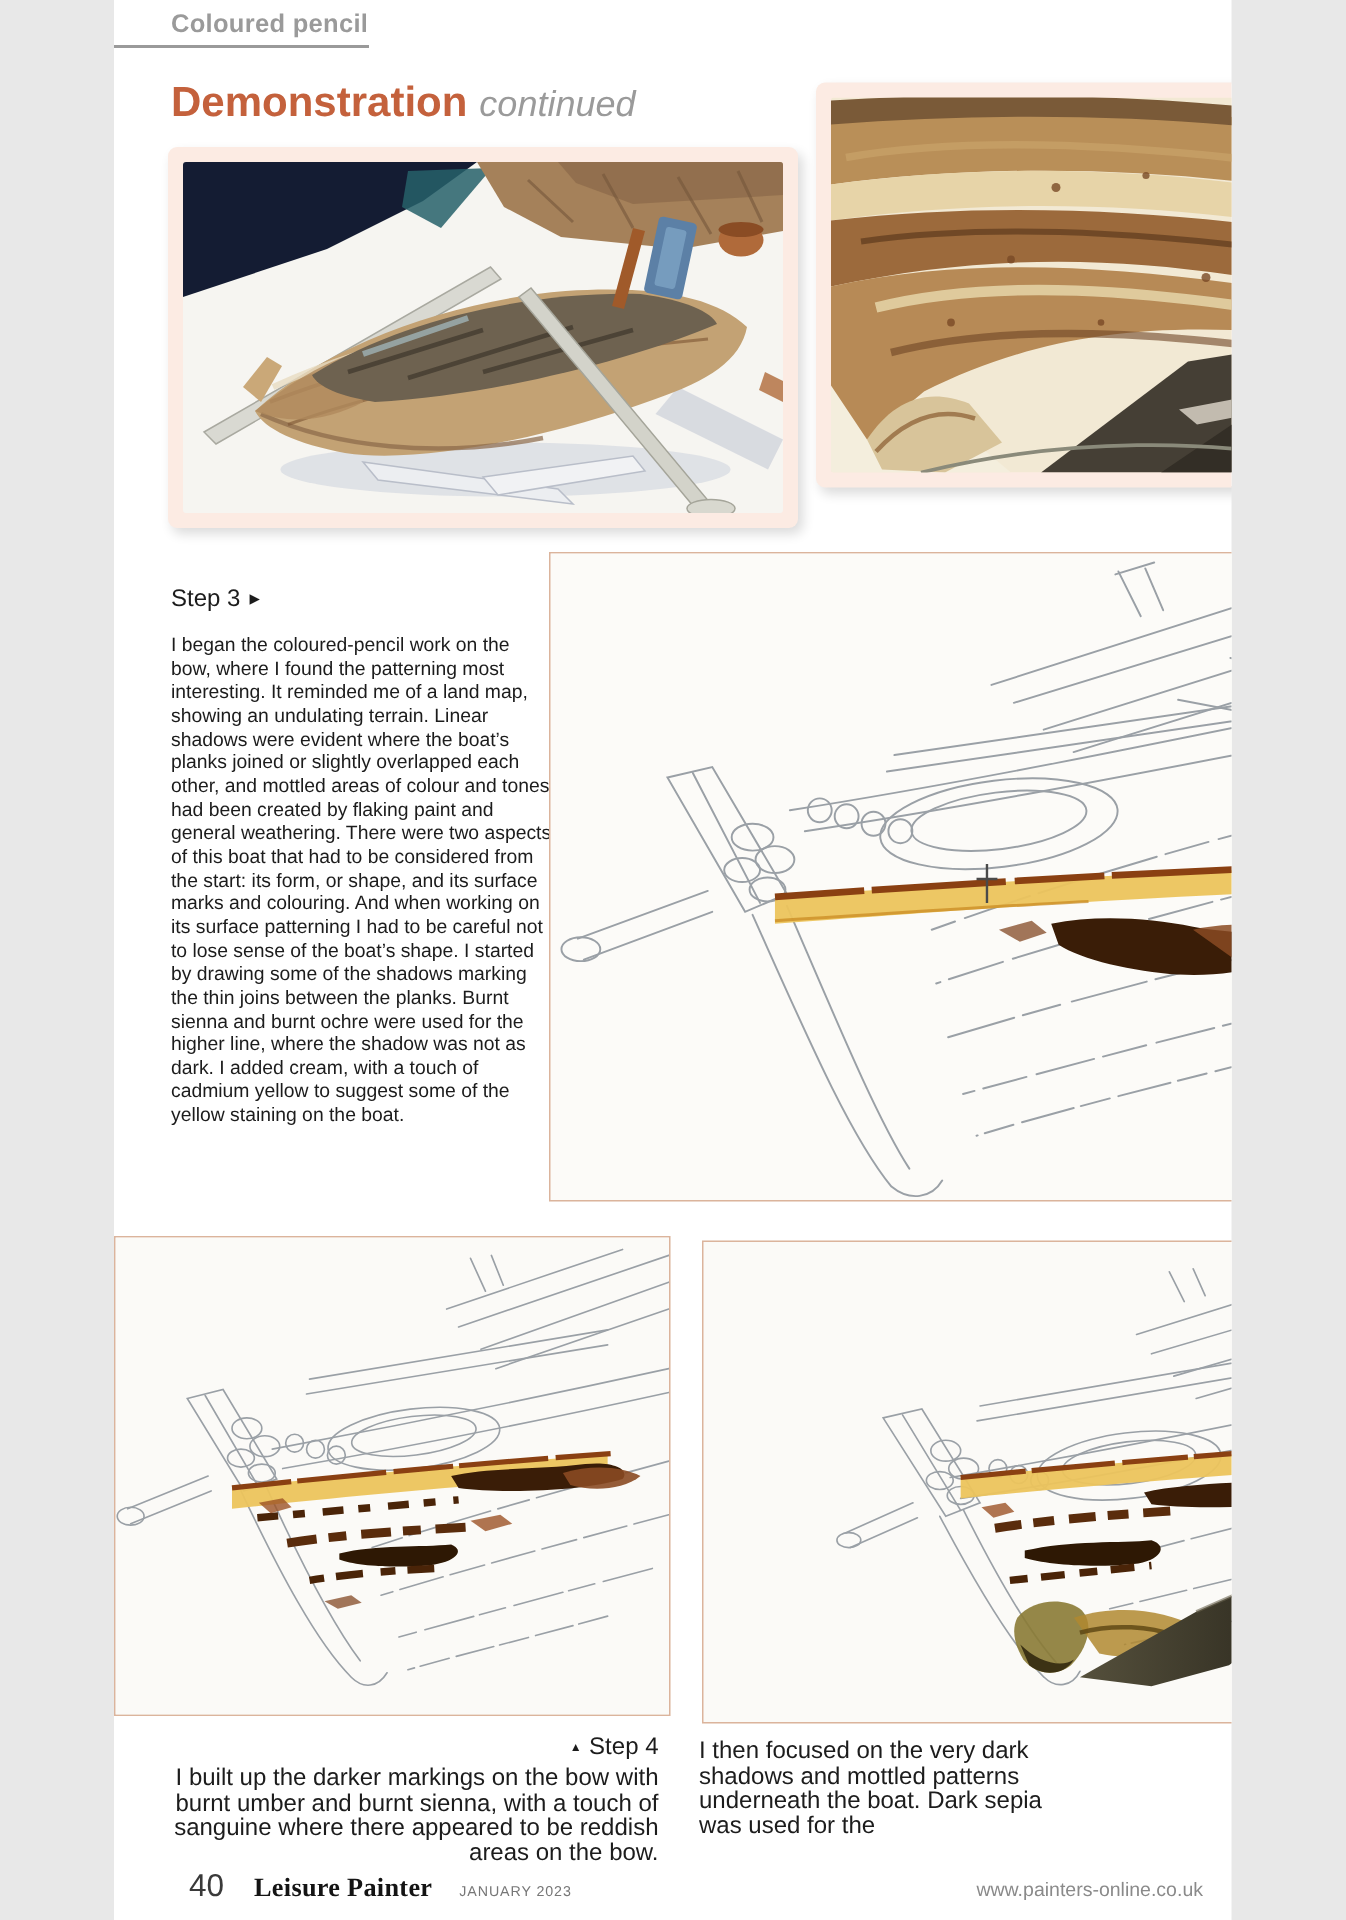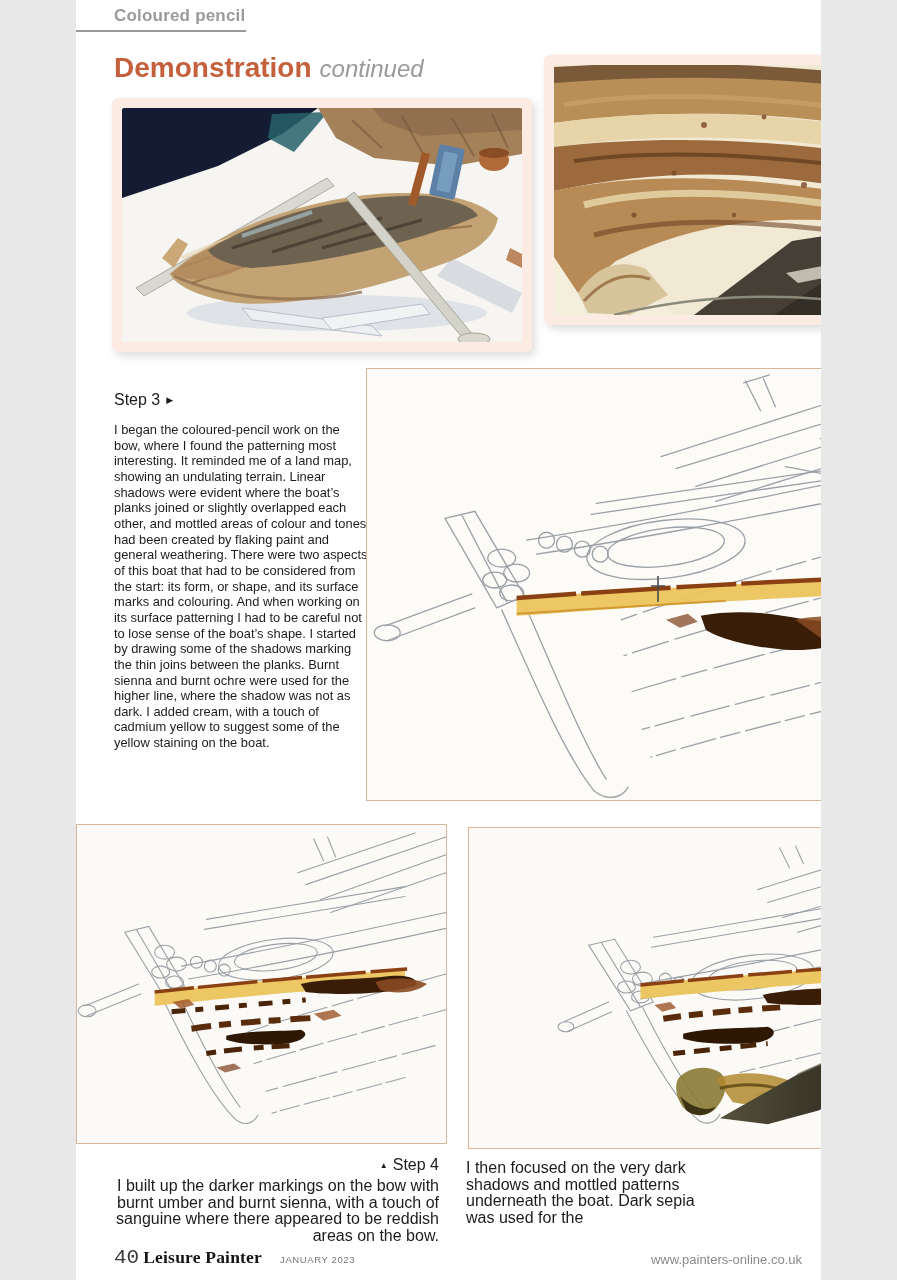--- a/index.html
+++ b/index.html
@@ -59,22 +59,22 @@
   #step5-caption-block { left:390px; top:1156px; width:490px; }
   .bottom-caption .body {
     margin-top:4px; font-size:16px; line-height:16.5px;
   }
   .two-col { display:flex; gap:24px; }
   .two-col .col1 { width:248px; }
   .two-col .col2 { width:216px; }
 
   
   .footer-left { position:absolute; left:38px; top:1246px; display:flex; align-items:baseline; }
-  .page-number { font-family:Liberation Mono, monospace; font-size:21px; color:#3a3a3a; }
-  .magazine-name { font-family:"Liberation Serif", serif; font-size:17.5px; font-weight:bold; color:#141414; margin-left:4px; letter-spacing:.2px; }
+  .page-number { font-family:Liberation Sans, sans-serif; font-size:21px; color:#3a3a3a;margin-left:12px; }
+  .magazine-name { font-family:"Liberation Serif", serif; font-size:17.5px; font-weight:bold; color:#141414; margin-left:20px; letter-spacing:.2px; }
   .issue-date { font-size:9.5px; color:#777; margin-left:18px; letter-spacing:.6px; }
   .footer-right { position:absolute; right:19px; top:1252px; font-size:13px; color:#8a8a8a; }
 </style>
 </head>
 <body>
 
 <div class="page">
 
   <div class="section-label">Coloured pencil</div>
   <div class="section-rule"></div>

